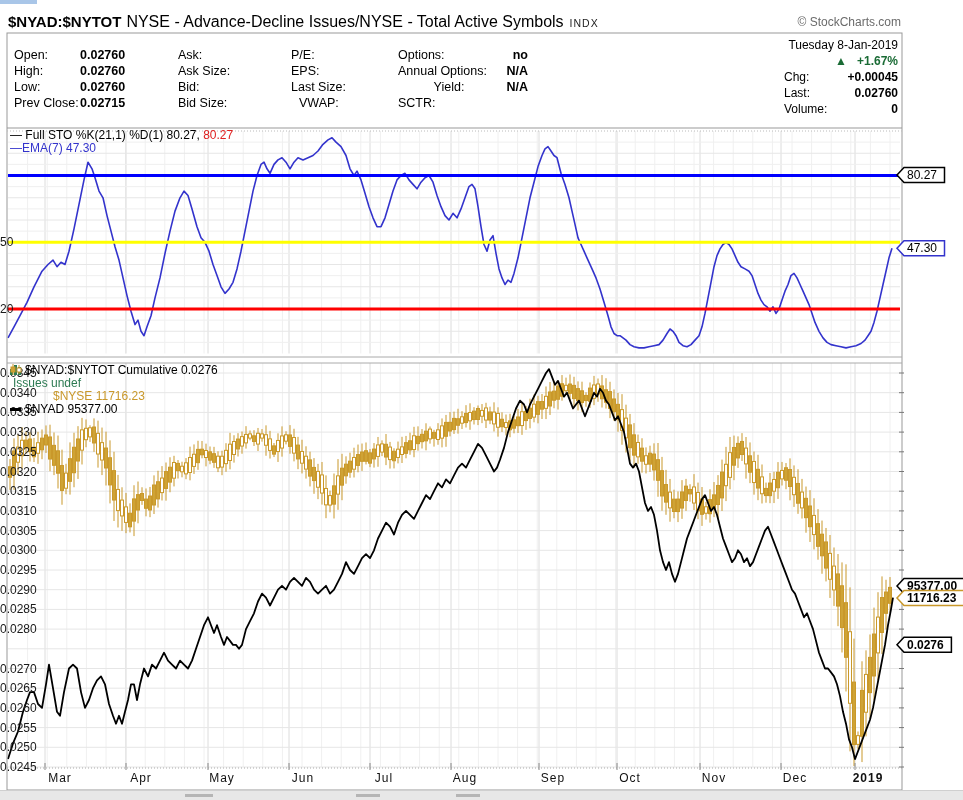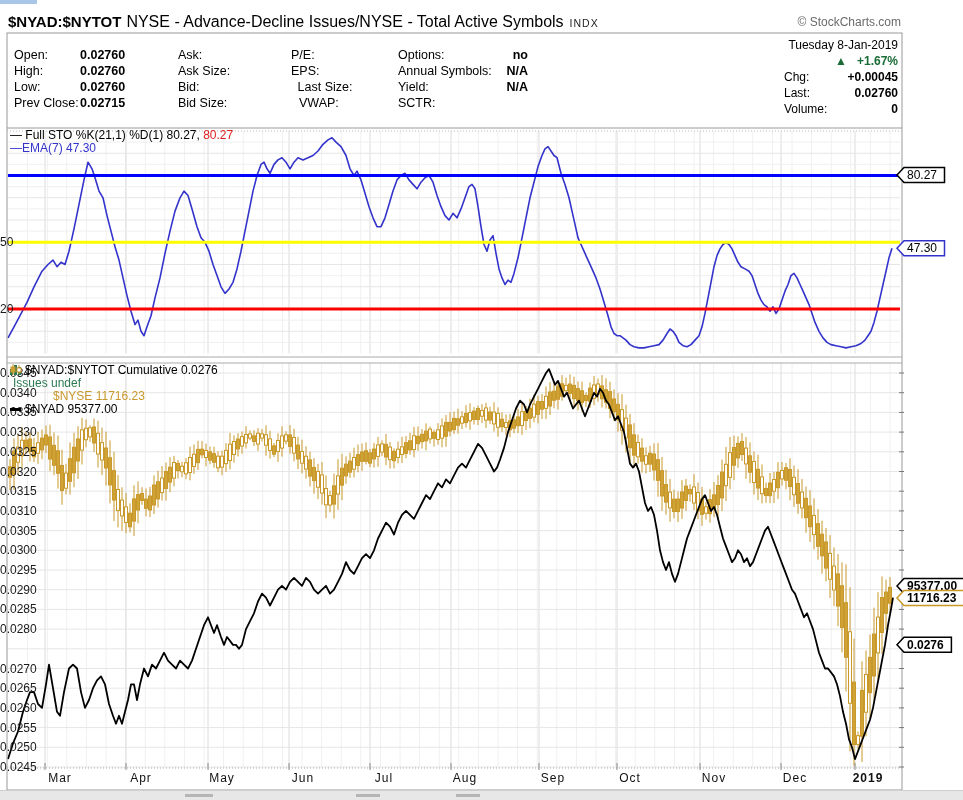--- a/index.html
+++ b/index.html
@@ -790,39 +790,39 @@
       <div class="qcol" style="left: 291px; width: 100px;">
         <div class="qrow">
           <span class="qlabel" style="width: 68px;">P/E:</span>
           <span class="qval"></span>
         </div>
         <div class="qrow">
           <span class="qlabel" style="width: 68px;">EPS:</span>
           <span class="qval"></span>
         </div>
         <div class="qrow">
-          <span class="qlabel" style="width: 68px; text-align: center;">Last Size:</span>
+          <span class="qlabel" style="width: 68px;">Last Size:</span>
           <span class="qval"></span>
         </div>
         <div class="qrow">
           <span class="qlabel" style="width: 68px; margin-left: 8px;">VWAP:</span>
           <span class="qval"></span>
         </div>
       </div>
       <div class="qcol" style="left: 398px; width: 130px;">
         <div class="qrow">
           <span class="qlabel" style="width: 102px;">Options:</span>
           <span class="qval right">no</span>
         </div>
         <div class="qrow">
-          <span class="qlabel" style="width: 102px;">Annual Symbols:</span>
+          <span class="qlabel" style="width: 102px;">Annual Options:</span>
           <span class="qval right">N/A</span>
         </div>
         <div class="qrow">
-          <span class="qlabel" style="width: 102px;">Yield:</span>
+          <span class="qlabel" style="width: 102px; text-align: center;">Yield:</span>
           <span class="qval right">N/A</span>
         </div>
         <div class="qrow">
           <span class="qlabel" style="width: 102px;">SCTR:</span>
           <span class="qval right"></span>
         </div>
       </div>
     </div>
   <div id="dateblock">
       <div class="drow right">Tuesday 8-Jan-2019</div>

